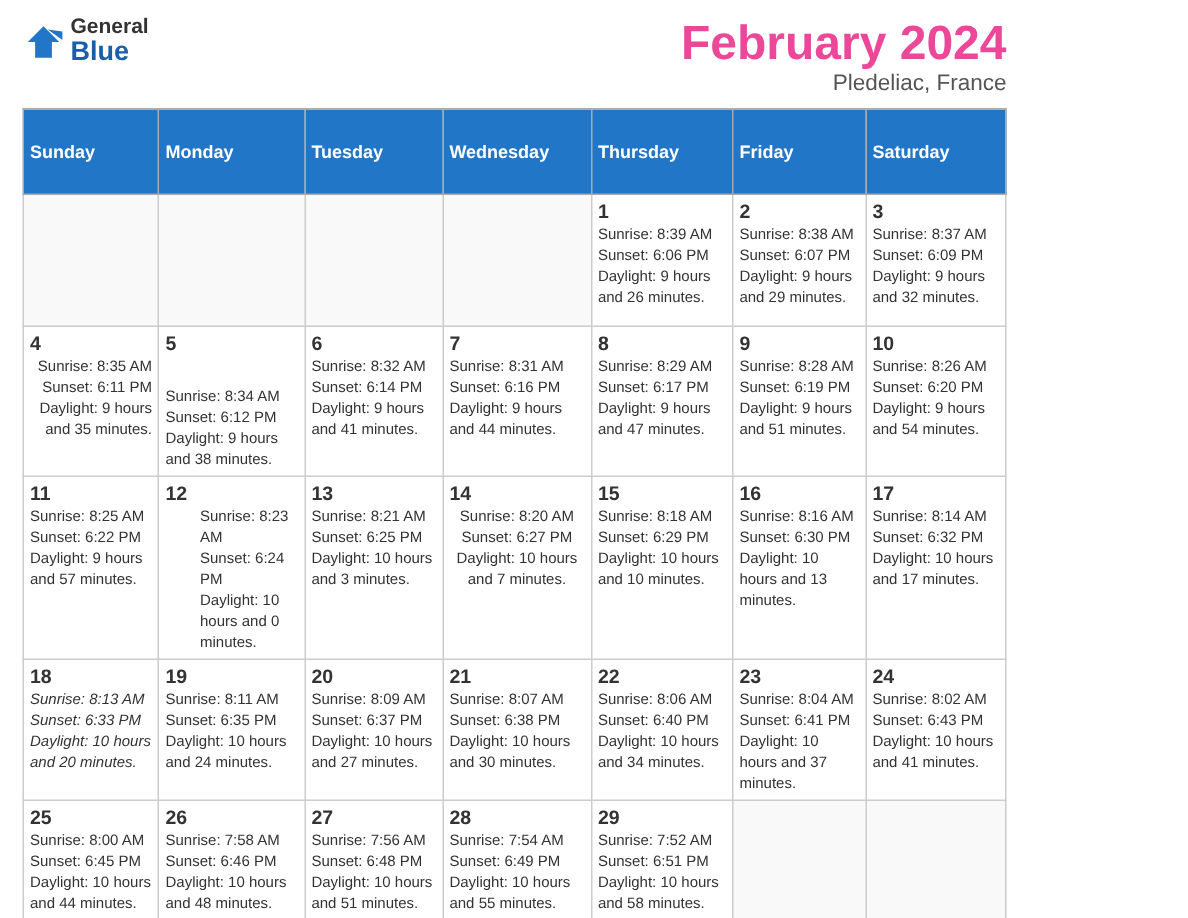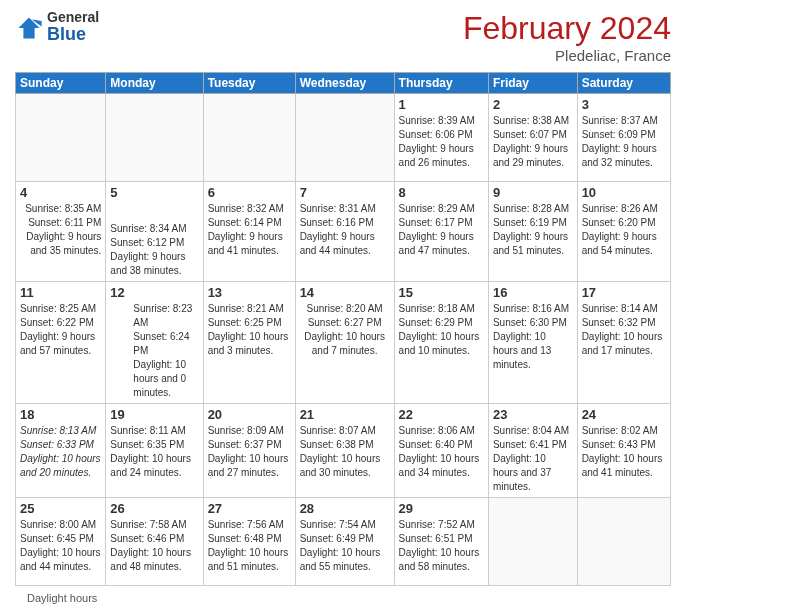--- a/index.html
+++ b/index.html
@@ -39,37 +39,37 @@
     .logo-icon {
       width: 28px;
       height: 28px;
       margin-right: 4px;
     }
     .title-block {
       text-align: right;
     }
     .month-title {
       font-size: 32px;
-      font-weight: normal;
-      color: #b91c1c;
+      font-weight: bold;
+      color: #ec4899;
     }
     .subtitle {
       font-size: 15px;
       color: #555;
     }
     .calendar {
       width: 100%;
       border-collapse: collapse;
     }
     .calendar th {
       background: #2176c7;
       color: #fff;
       font-size: 12px;
       font-weight: bold;
-      padding: 3px 4px;
+      padding: 21px 4px;
       text-align: left;
       border: 1px solid #aaa;
     }
     .calendar td {
       border: 1px solid #ccc;
       vertical-align: top;
       padding: 3px 4px;
       font-size: 10px;
       color: #333;
       width: 113px;

